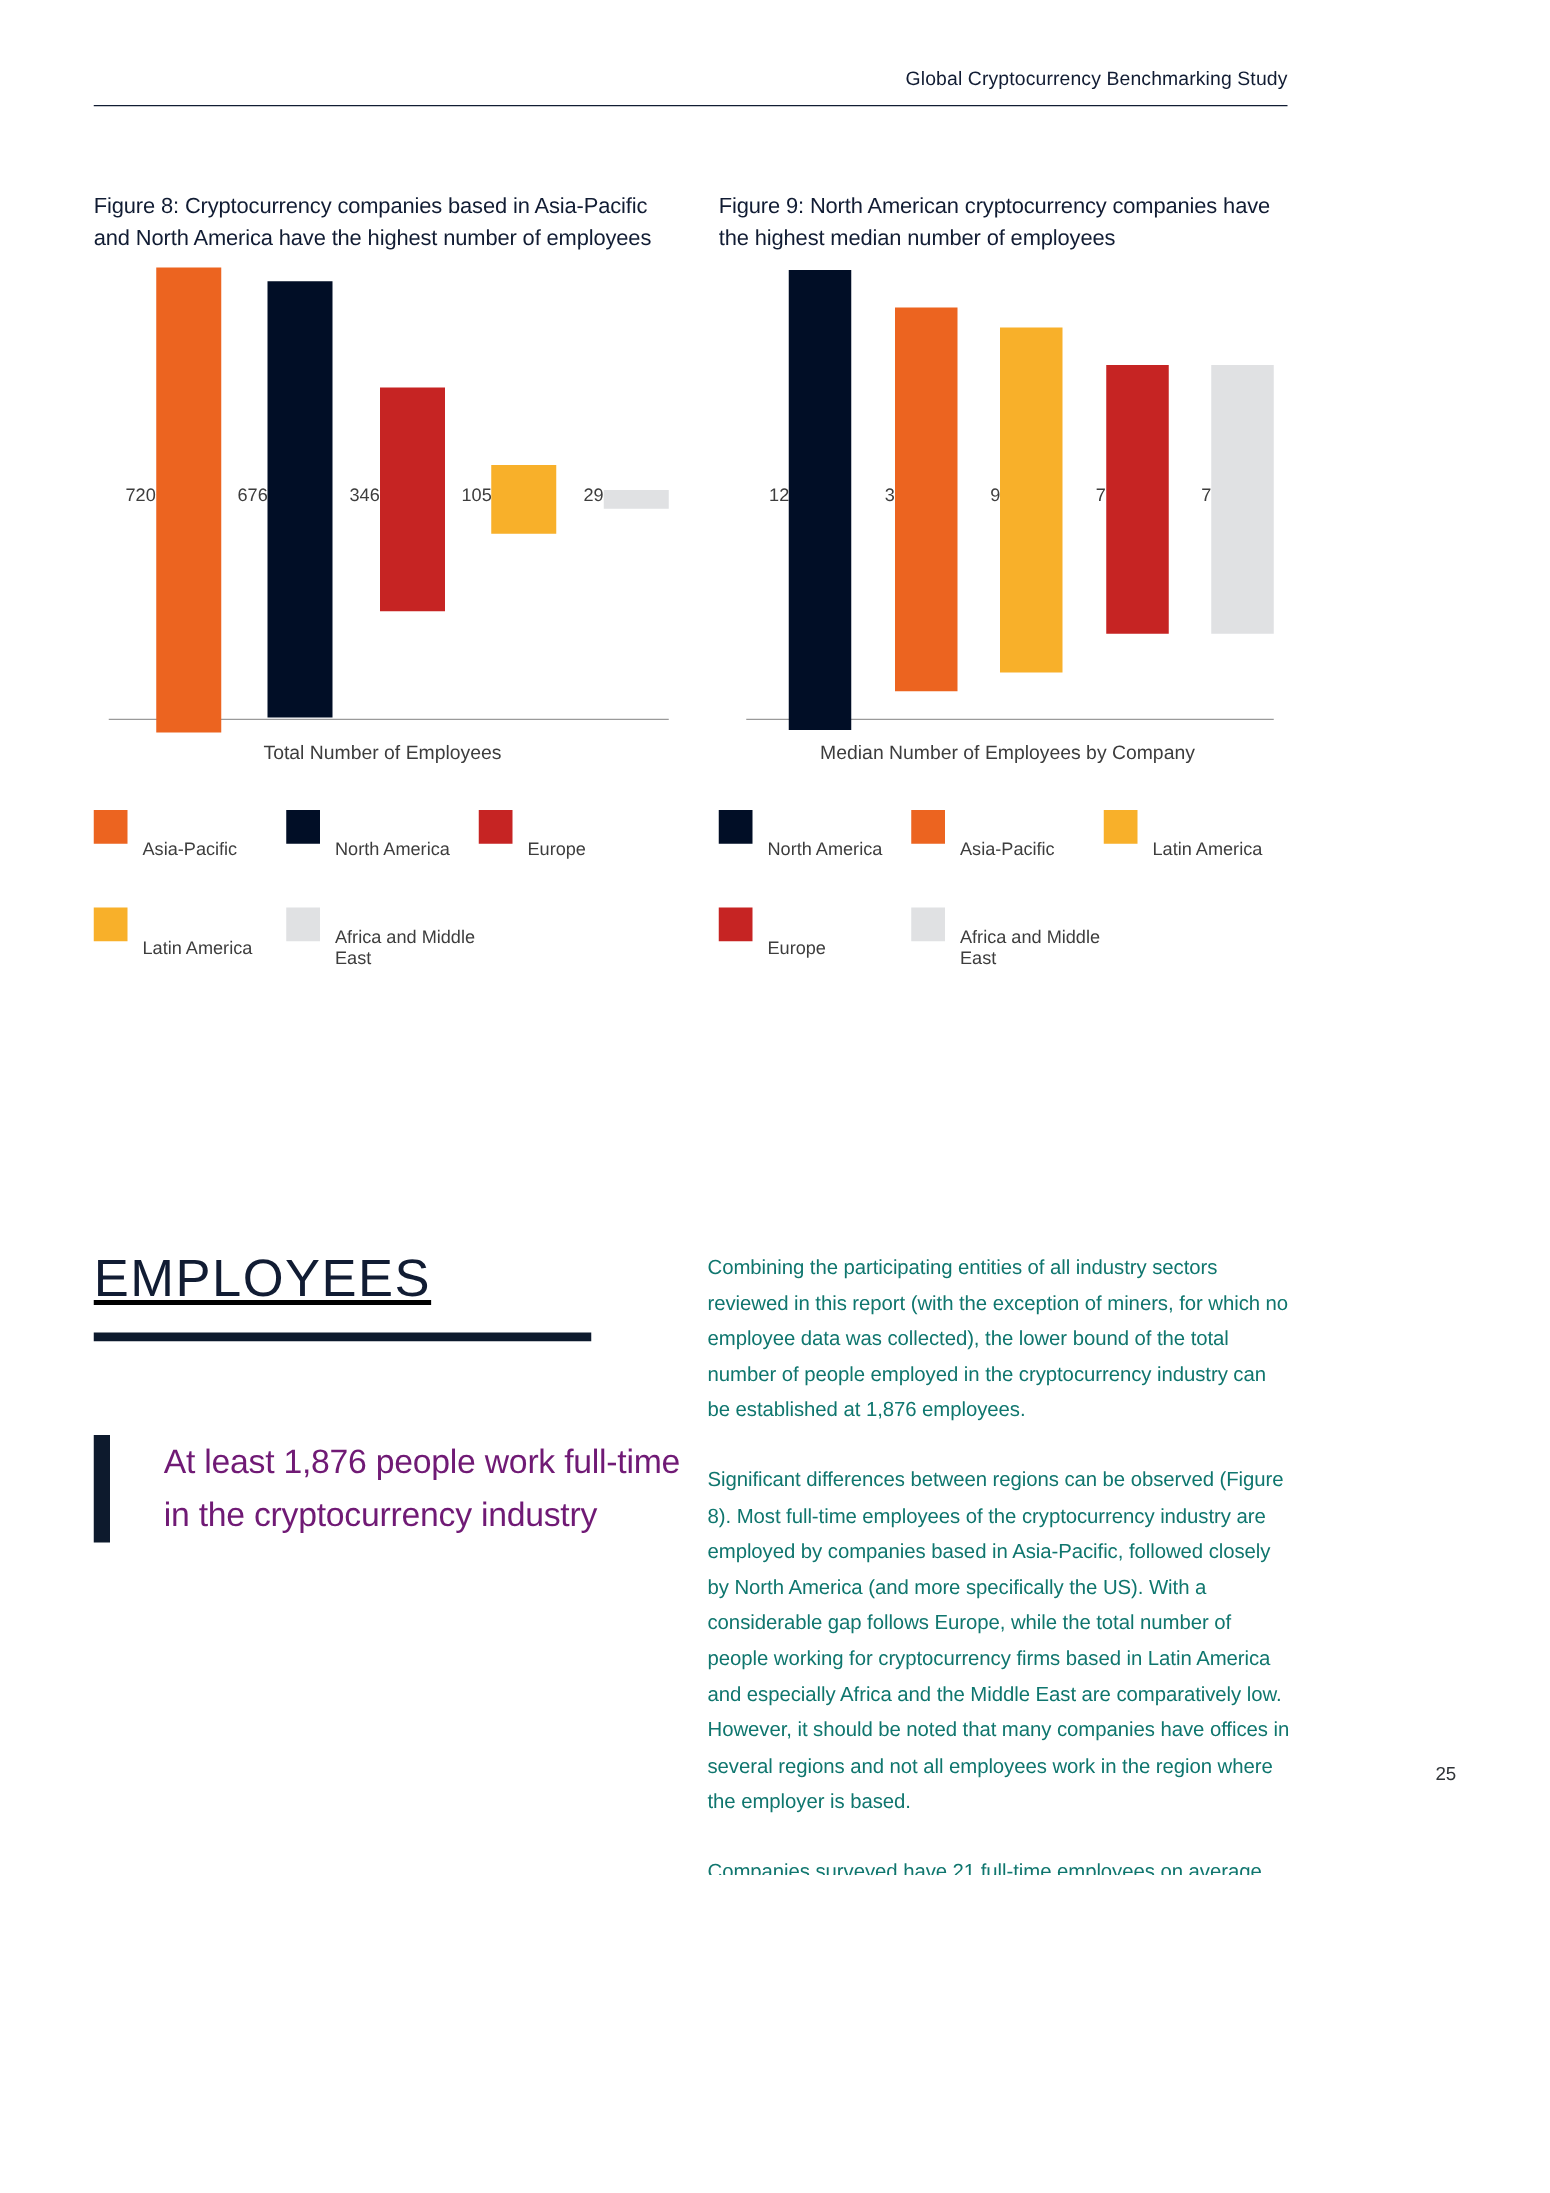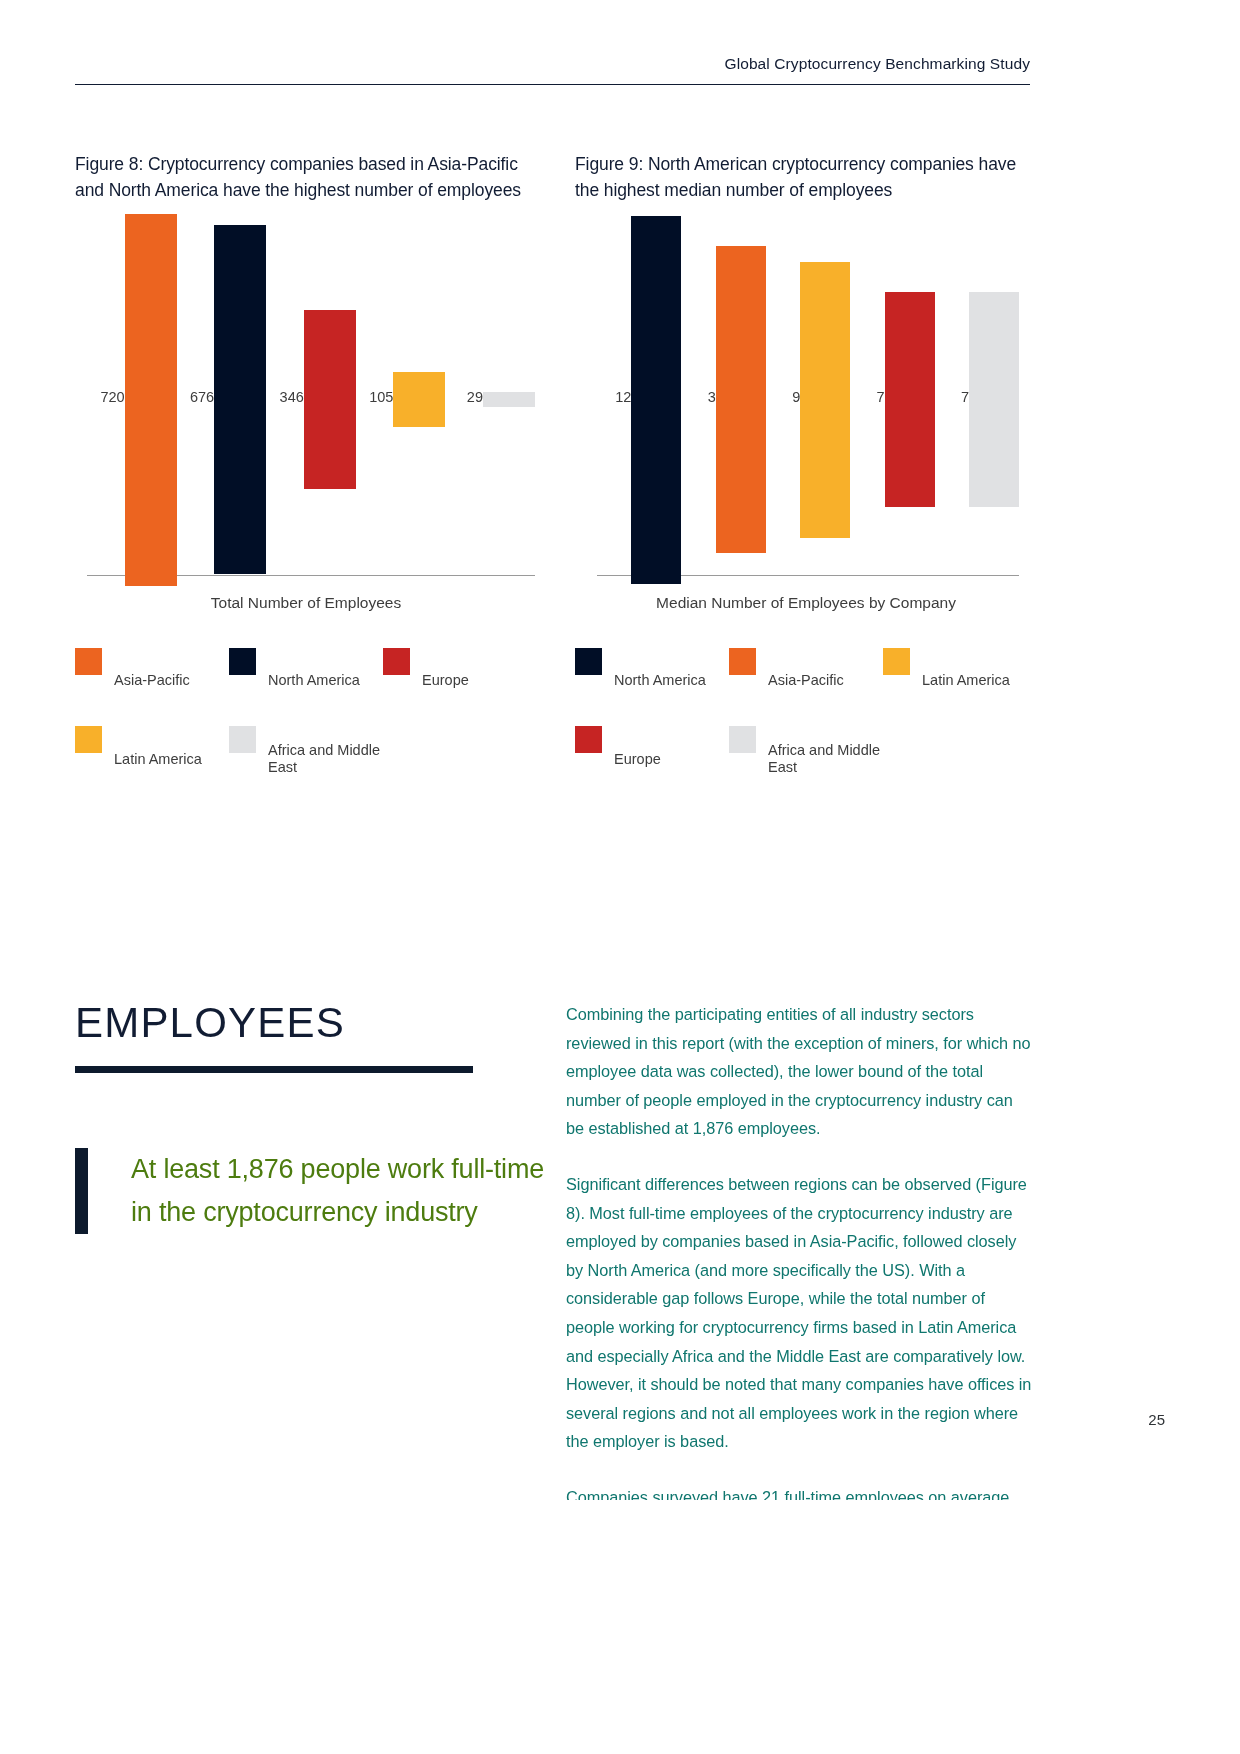--- a/index.html
+++ b/index.html
@@ -127,20 +127,21 @@
     color: #3d3d3d;
     margin-top: 39px;
   }
 
   
   .section-block {
     position: absolute;
     left: 75px;
     top: 1000px;
     width: 470px;
+    text-decoration: underline;
   }
   .section-heading {
     font-size: 42px;
     letter-spacing: 1.2px;
     color: #111c33;
     font-weight: 400;
     line-height: 46px;
   }
   .section-rule {
     margin-top: 20px;
@@ -158,21 +159,21 @@
   }
   .pullquote-bar {
     width: 13px;
     flex: 0 0 13px;
     background: #0d1a2d;
   }
   .pullquote-text {
     padding-left: 43px;
     font-size: 27px;
     line-height: 43px;
-    color: #4d7c0f;
+    color: #701a75;
     letter-spacing: -0.2px;
   }
 
   
   .body-col {
     position: absolute;
     left: 566px;
     top: 1000px;
     width: 468px;
   }

